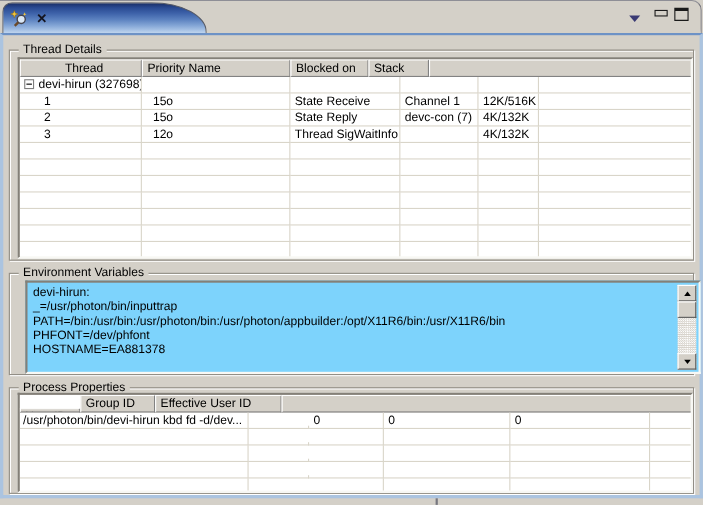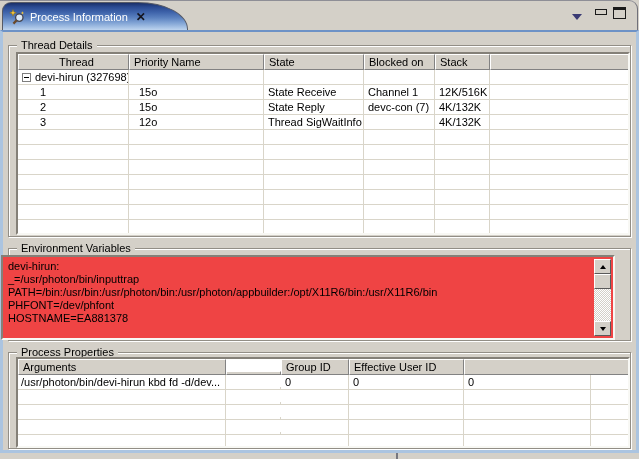--- a/index.html
+++ b/index.html
@@ -57,22 +57,22 @@
   .c-p0{width:208px;}.c-p1{width:55px;margin-top:12px;}.c-p2{width:68px;}.c-p3{width:115px;}
   .c-p4{width:127px;}.c-p5{flex:1;border-right:none;}
   .num-cell{padding-left:22px;}
   .pri-cell{padding-left:10px;}
   .expander{display:inline-block;width:9px;height:9px;box-sizing:border-box;
             border:1px solid #7e7e7e;background:#fff;position:relative;
             margin:0 4px 0 1px;vertical-align:-1px;}
   .expander::after{content:"";position:absolute;left:1px;top:3px;width:5px;height:1px;background:#000;}
 
   
-  #env-box{position:absolute;left:1px;top:255px;width:614px;height:85px;box-sizing:border-box;
-           background:#ef4444;border:2px solid;border-color:#848078 #f8f8f4 #f8f8f4 #848078;}
+  #env-box{position:absolute;left:23px;top:255px;width:614px;height:85px;box-sizing:border-box;
+           background:#7dd3fc;border:2px solid;border-color:#848078 #f8f8f4 #f8f8f4 #848078;}
   #env-text{position:absolute;left:2px;top:2px;right:21px;bottom:2px;padding:1px 0 0 3px;
             line-height:13px;white-space:nowrap;overflow:hidden;}
   .sb{position:absolute;top:2px;right:2px;width:17px;bottom:2px;
       background:conic-gradient(#fff 25%,#d4d0c8 0 50%,#fff 0 75%,#d4d0c8 0) 0 0/2px 2px;}
   .sb-btn{position:absolute;left:0;width:17px;height:15px;background:#d4d0c8;box-sizing:border-box;
           border:1px solid;border-color:#fff #5a5a5a #5a5a5a #fff;
           display:flex;align-items:center;justify-content:center;}
   .sb-up{top:0;}.sb-down{bottom:0;}
   .sb-thumb{position:absolute;left:0;top:15px;width:17px;height:15px;background:#d4d0c8;
             box-sizing:border-box;border:1px solid;border-color:#fff #5a5a5a #5a5a5a #fff;}
@@ -87,37 +87,35 @@
 <div class="root">
 
   <div class="titlebar"></div>
   <div class="tab">
     <svg width="16" height="16" viewBox="0 0 16 16">
       <path d="M4 0.5 L4.9 2.9 L7.3 3.8 L4.9 4.7 L4 7.1 L3.1 4.7 L0.7 3.8 L3.1 2.9 Z" fill="#f5c63a" stroke="#8a6d1a" stroke-width="0.5"></path>
       <path d="M13.4 2.2 L13.9 3.4 L15.1 3.9 L13.9 4.4 L13.4 5.6 L12.9 4.4 L11.7 3.9 L12.9 3.4 Z" fill="#f5c63a"></path>
       <circle cx="10.3" cy="8.6" r="3.7" fill="#dbe8f6" stroke="#45454f" stroke-width="1.3"></circle>
       <line x1="7.6" y1="11.4" x2="4.4" y2="14.6" stroke="#6b4a2a" stroke-width="2.2"></line>
     </svg>
-    <span class="tab-label">Process Information</span>
     <span class="tab-close">✕</span>
   </div>
   <div class="menu-arrow"></div>
   <div class="min-btn"></div>
   <div class="max-btn"></div>
 
   <div class="frame"></div>
 
   <div class="group" id="group-threads">
     <span class="group-label">Thread Details</span>
   </div>
   <div class="tbl" id="thread-table">
     <div class="hrow">
       <div class="hcell c-t0">Thread</div>
       <div class="hcell c-t1">Priority Name</div>
-      <div class="hcell c-t2">State</div>
       <div class="hcell c-t3">Blocked on</div>
       <div class="hcell c-t4">Stack</div>
       <div class="hcell c-t5"></div>
     </div>
     <div id="thread-body">
       <div class="brow">
         <div class="bcell c-t0" style="padding-left:3px"><span class="expander"></span><span>devi-hirun (327698)</span></div>
         <div class="bcell c-t1"></div>
         <div class="bcell c-t2"></div>
         <div class="bcell c-t3"></div>
@@ -227,21 +225,20 @@
           <div class="tri-down"></div>
         </div>
     </div>
   </div>
 
   <div class="group" id="group-props">
     <span class="group-label">Process Properties</span>
   </div>
   <div class="tbl" id="props-table">
     <div class="hrow">
-      <div class="hcell c-p0">Arguments</div>
       <div class="hcell c-p1">User ID</div>
       <div class="hcell c-p2">Group ID</div>
       <div class="hcell c-p3">Effective User ID</div>
       <div class="hcell c-p5"></div>
     </div>
     <div id="props-body">
       <div class="brow">
         <div class="bcell c-p0" style="padding-left:3px">/usr/photon/bin/devi-hirun kbd fd -d/dev...</div>
         <div class="bcell c-p1">0</div>
         <div class="bcell c-p2">0</div>

